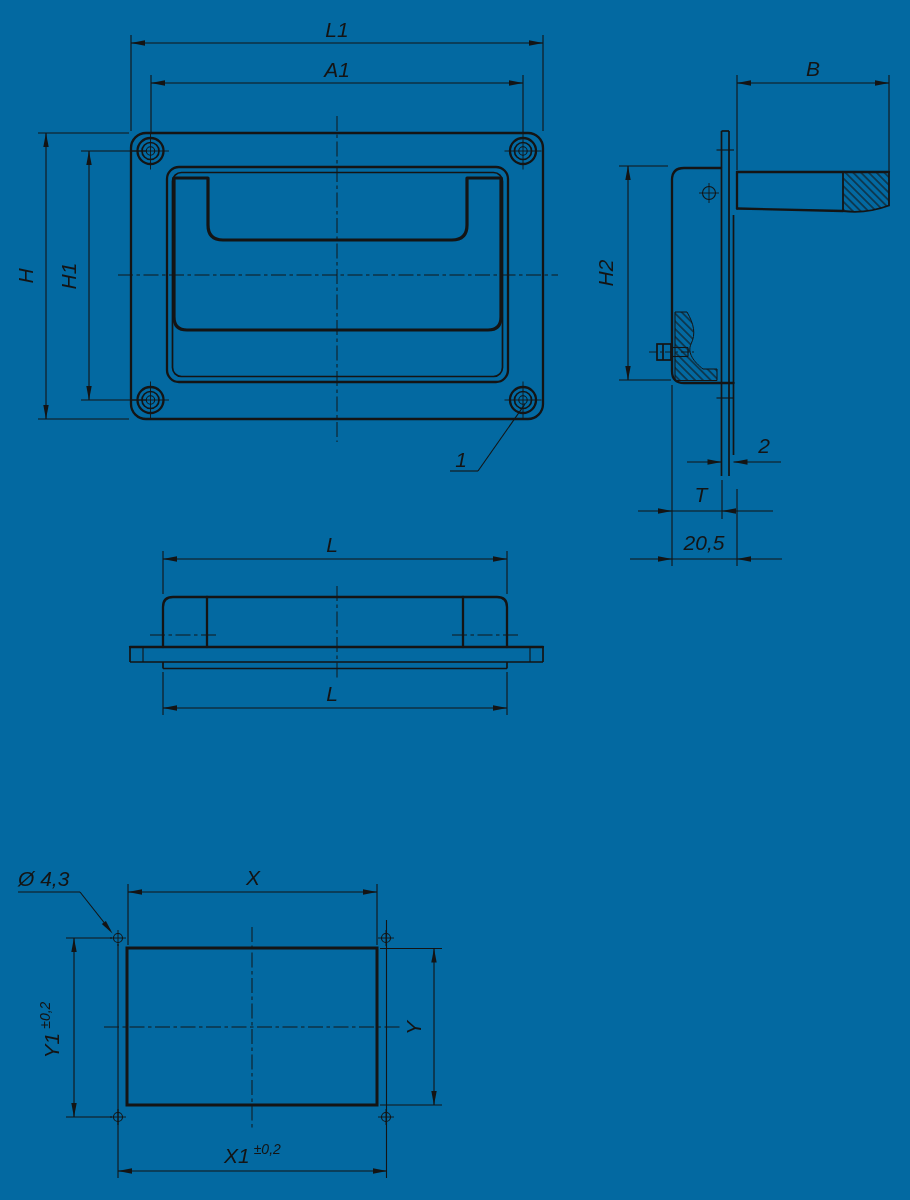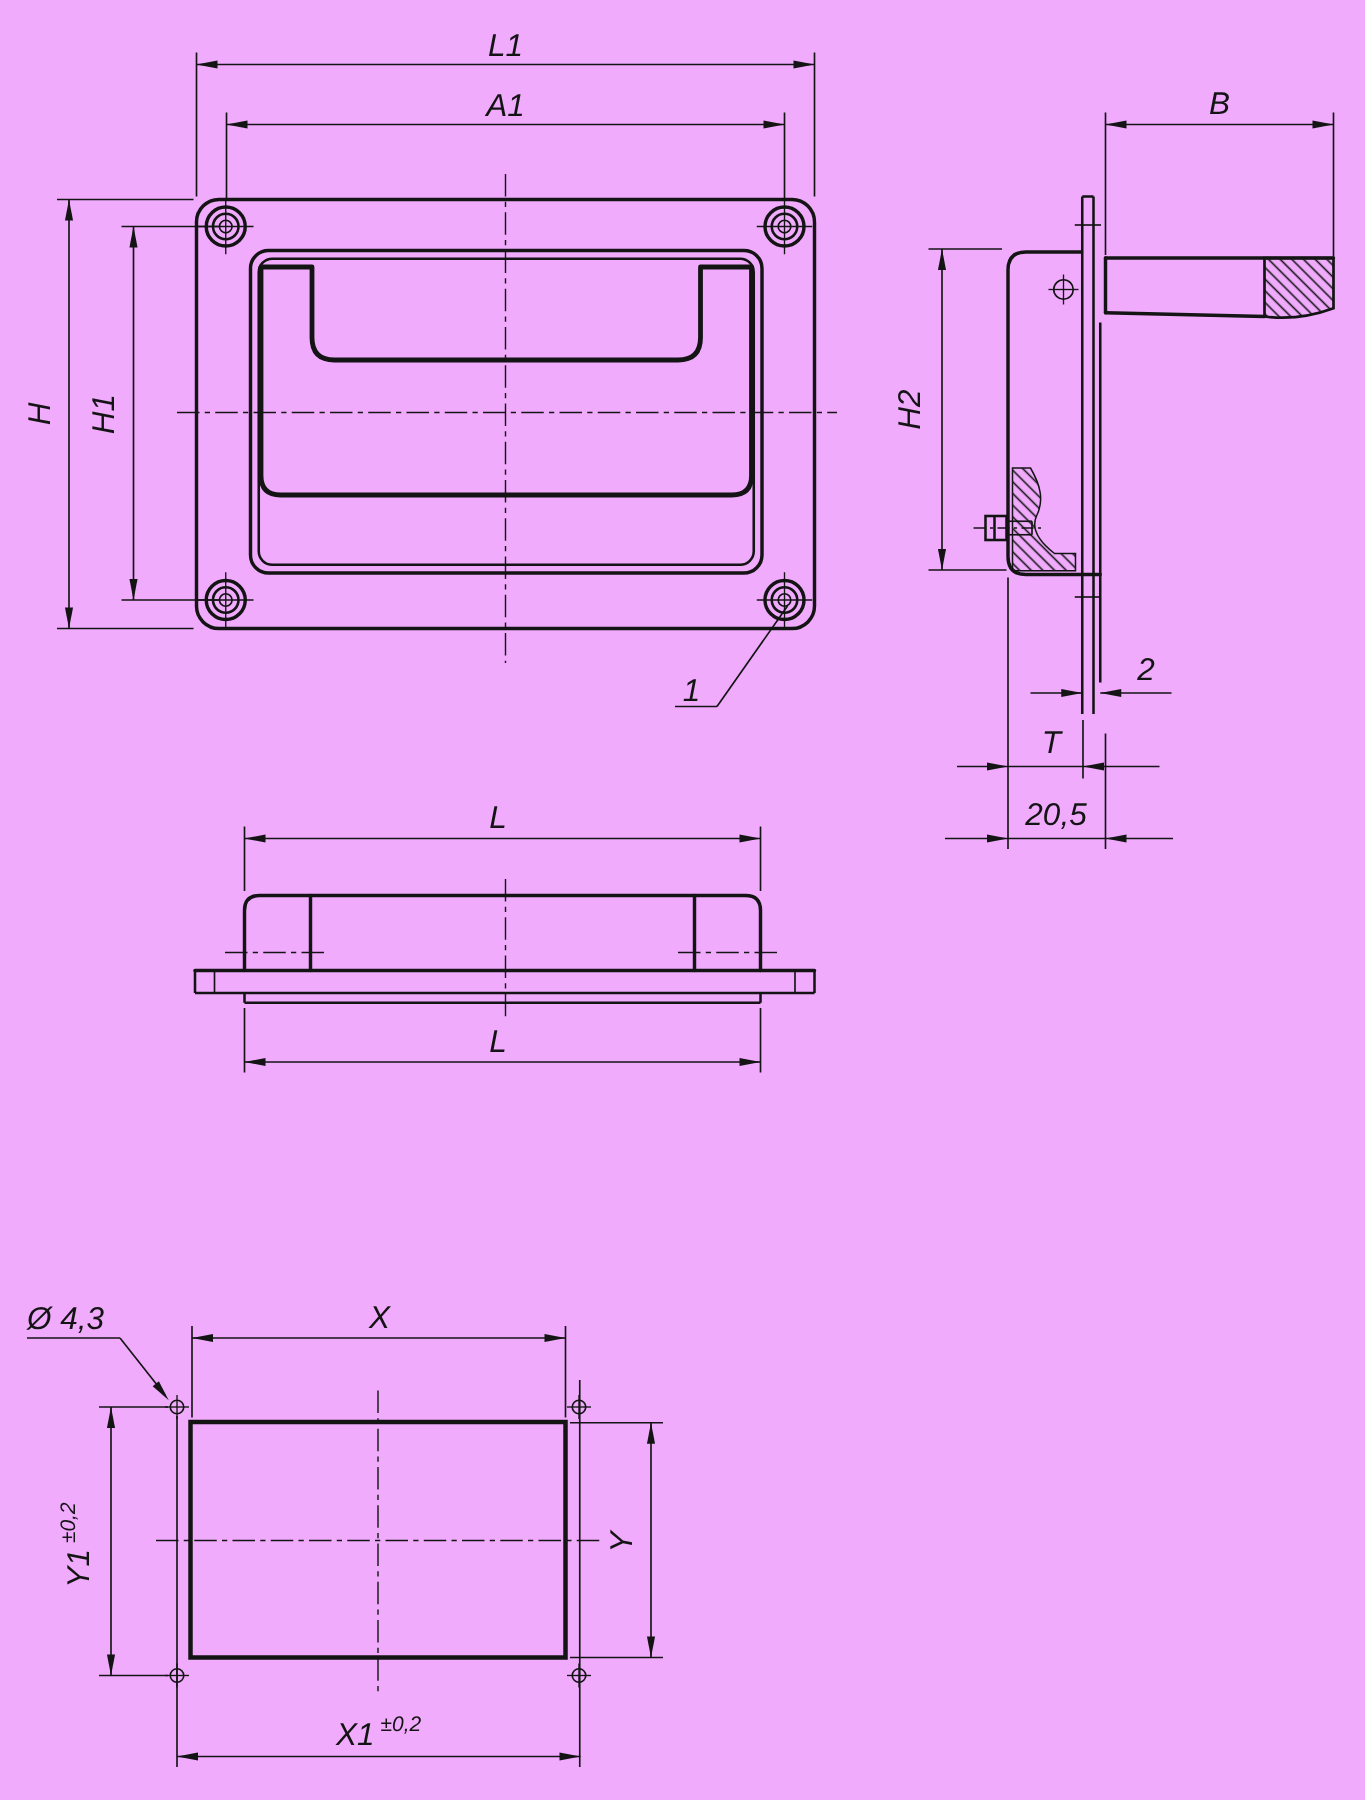--- a/index.html
+++ b/index.html
@@ -1,16 +1,16 @@
 <!DOCTYPE html>
 <html><head>
 <meta charset="utf-8">
 <style>
   html,body{margin:0;padding:0;background:#f2f2f2;font-family:"Liberation Sans",sans-serif;}
-  .stage{width:910px;height:1200px;background:#f0abfc;position:relative;margin:0 auto;}
+  .stage{width:910px;height:1200px;background:#0369a1;position:relative;margin:0 auto;}
   svg{display:block;}
   text{font-family:"Liberation Sans","DejaVu Sans",sans-serif;font-style:italic;fill:#141414;}
   .dim-label{font-size:21px;}
   .dim-sup{font-size:14px;}
   .thick{stroke:#141414;stroke-width:2.3;fill:none;stroke-linecap:round;}
   .xthick{stroke:#141414;stroke-width:3.2;fill:none;stroke-linejoin:round;}
   .med{stroke:#141414;stroke-width:1.7;fill:none;}
   .thin{stroke:#141414;stroke-width:1.1;fill:none;}
   .hair{stroke:#141414;stroke-width:0.9;fill:none;}
   .cline{stroke:#141414;stroke-width:0.95;fill:none;stroke-dasharray:15 3.5 3.5 3.5;}

